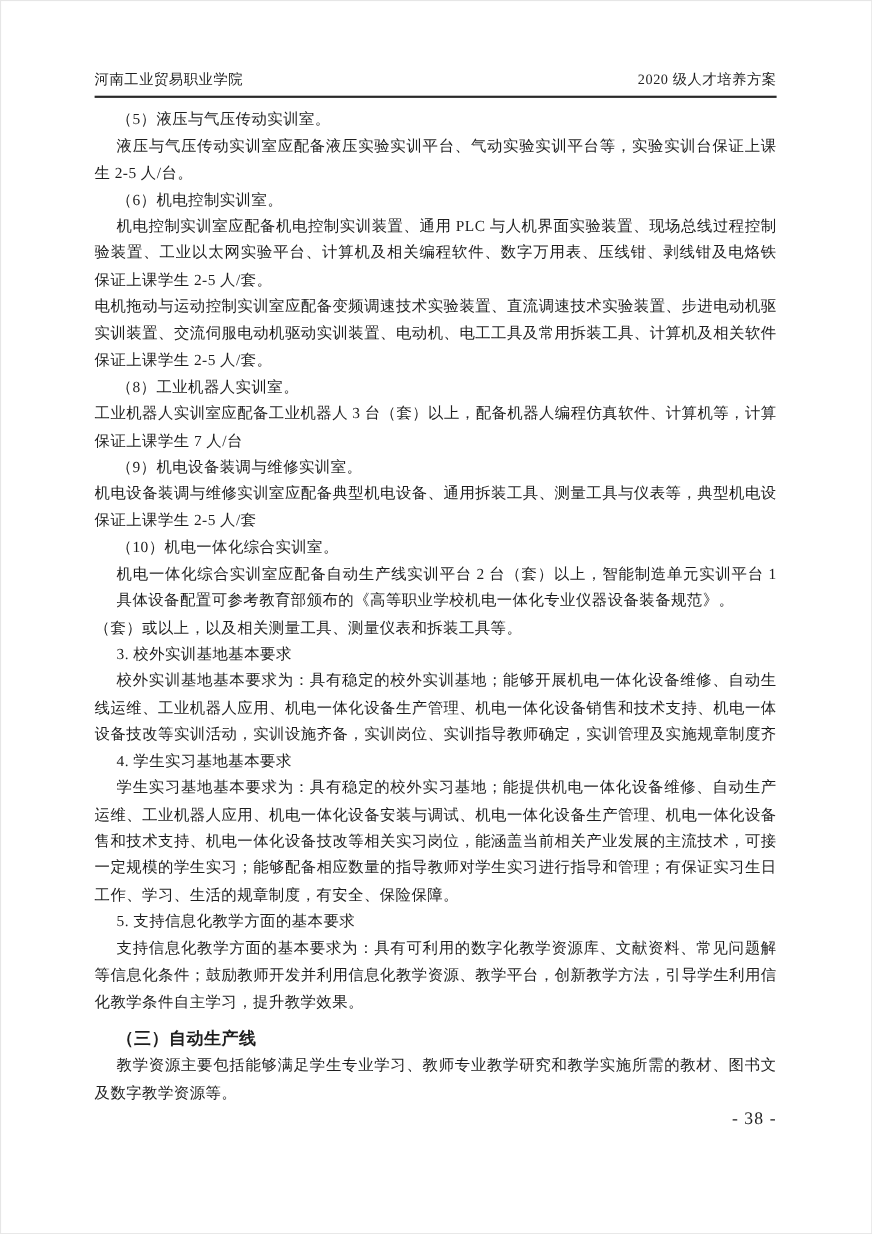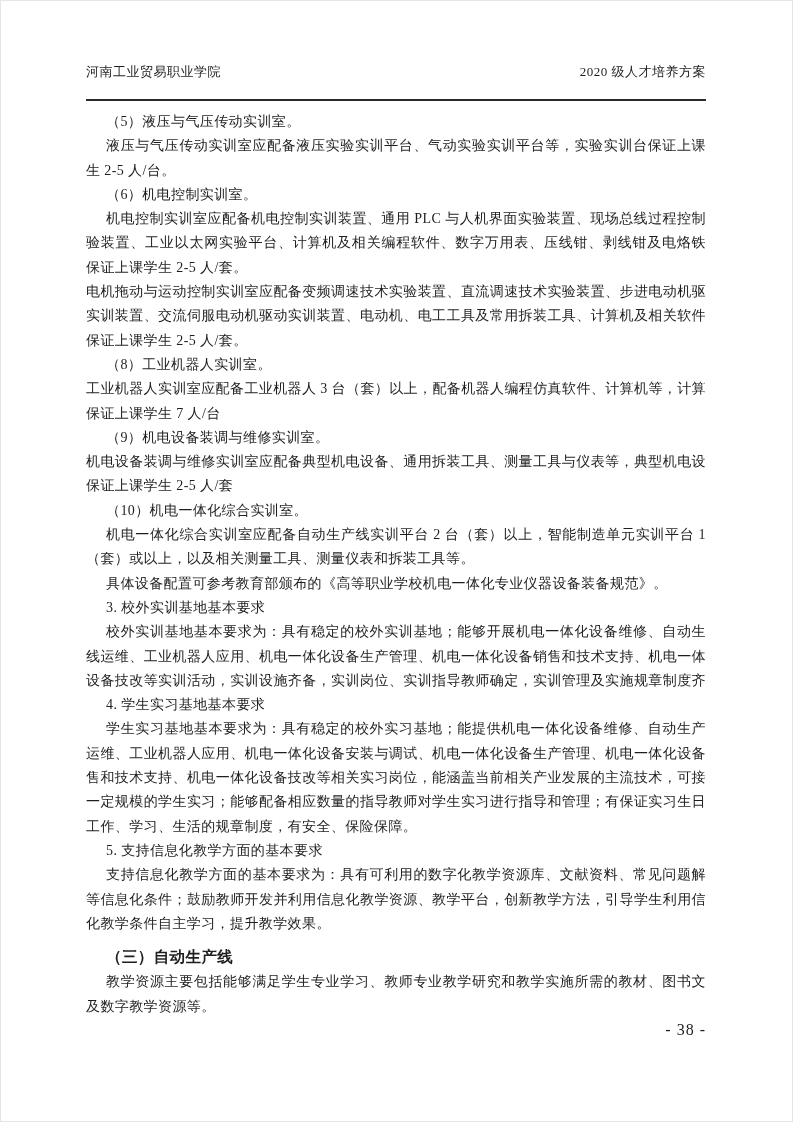--- a/index.html
+++ b/index.html
@@ -17,21 +17,21 @@
     padding: 62px 86px 0 85px;
     color: #1e1e1e;
     font-family: "Liberation Serif", "DejaVu Serif", serif;
   }
   .header {
     display: flex;
     justify-content: space-between;
     align-items: flex-end;
     font-size: 13px;
     letter-spacing: 0.5px;
-    padding-bottom: 18px;
+    padding-bottom: 6px;
   }
   .header-rule {
     border: none;
     border-top: 2px solid #2a2a2a;
     margin: 0;
   }
   .content {
     margin-top: 9px;
     font-size: 14px;
   }
@@ -89,22 +89,22 @@
       <div class="line fill">实训装置、交流伺服电动机驱动实训装置、电动机、电工工具及常用拆装工具、计算机及相关软件等，</div>
       <div class="line">保证上课学生 2-5 人/套。</div>
       <div class="line indent">（8）工业机器人实训室。</div>
       <div class="line fill">工业机器人实训室应配备工业机器人 3 台（套）以上，配备机器人编程仿真软件、计算机等，计算机</div>
       <div class="line">保证上课学生 7 人/台</div>
       <div class="line indent">（9）机电设备装调与维修实训室。</div>
       <div class="line fill">机电设备装调与维修实训室应配备典型机电设备、通用拆装工具、测量工具与仪表等，典型机电设备</div>
       <div class="line">保证上课学生 2-5 人/套</div>
       <div class="line indent">（10）机电一体化综合实训室。</div>
       <div class="line indent fill">机电一体化综合实训室应配备自动生产线实训平台 2 台（套）以上，智能制造单元实训平台 1 台</div>
+      <div class="line indent">具体设备配置可参考教育部颁布的《高等职业学校机电一体化专业仪器设备装备规范》。</div>
       <div class="line">（套）或以上，以及相关测量工具、测量仪表和拆装工具等。</div>
-      <div class="line indent">具体设备配置可参考教育部颁布的《高等职业学校机电一体化专业仪器设备装备规范》。</div>
       <div class="line indent">3. 校外实训基地基本要求</div>
       <div class="line indent fill">校外实训基地基本要求为：具有稳定的校外实训基地；能够开展机电一体化设备维修、自动生产</div>
       <div class="line fill">线运维、工业机器人应用、机电一体化设备生产管理、机电一体化设备销售和技术支持、机电一体化</div>
       <div class="line fill">设备技改等实训活动，实训设施齐备，实训岗位、实训指导教师确定，实训管理及实施规章制度齐全。</div>
       <div class="line indent">4. 学生实习基地基本要求</div>
       <div class="line indent fill">学生实习基地基本要求为：具有稳定的校外实习基地；能提供机电一体化设备维修、自动生产线</div>
       <div class="line fill">运维、工业机器人应用、机电一体化设备安装与调试、机电一体化设备生产管理、机电一体化设备销</div>
       <div class="line fill">售和技术支持、机电一体化设备技改等相关实习岗位，能涵盖当前相关产业发展的主流技术，可接纳</div>
       <div class="line fill">一定规模的学生实习；能够配备相应数量的指导教师对学生实习进行指导和管理；有保证实习生日常</div>
       <div class="line">工作、学习、生活的规章制度，有安全、保险保障。</div>

